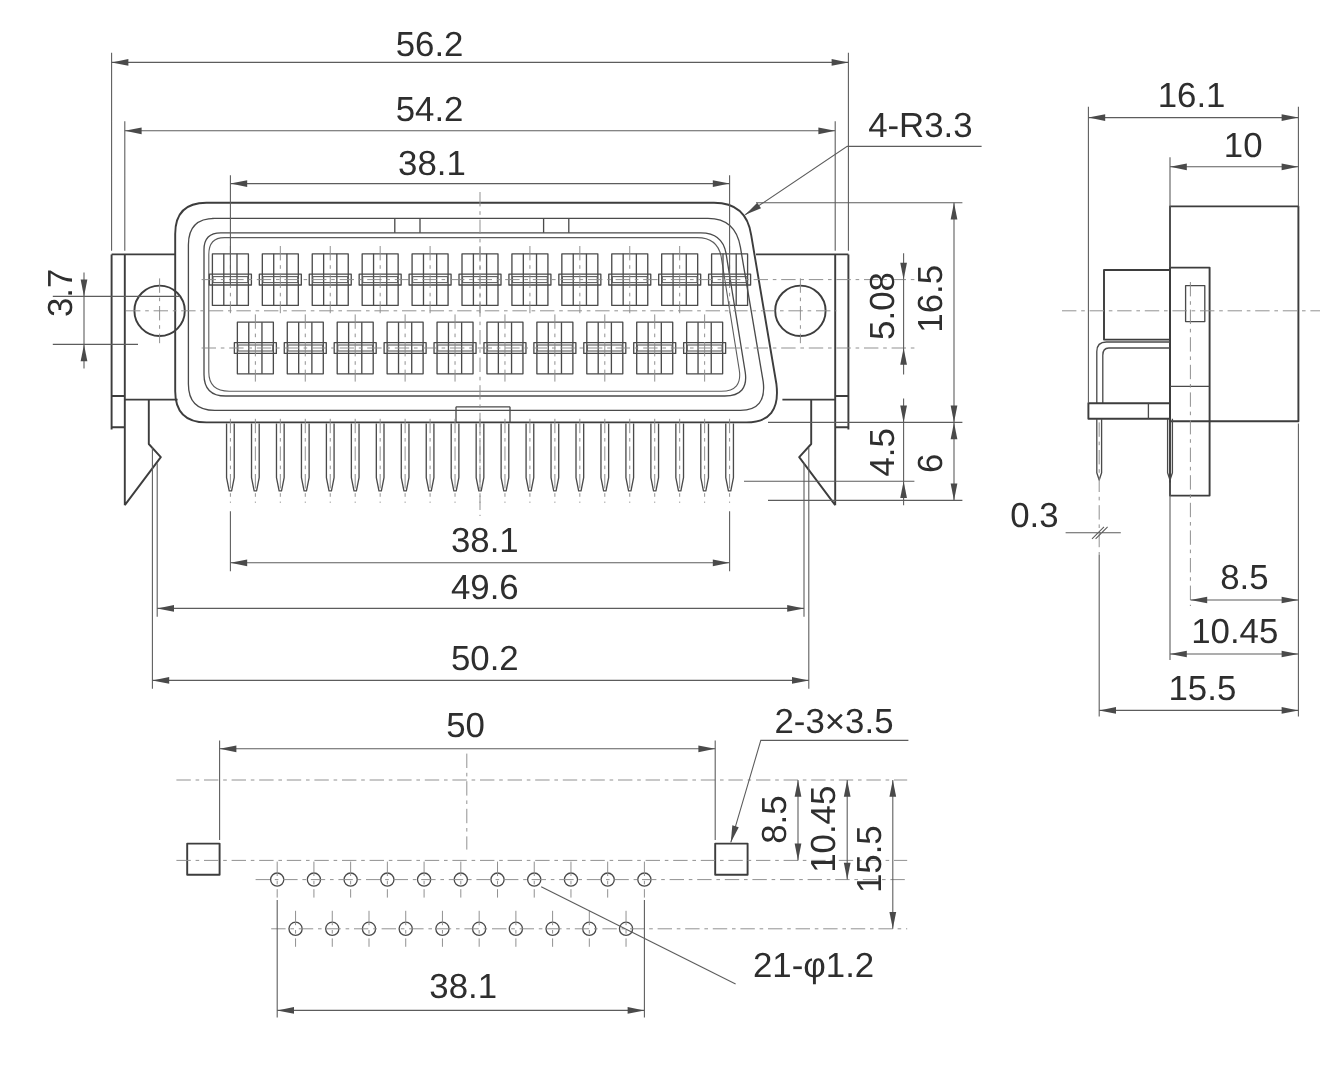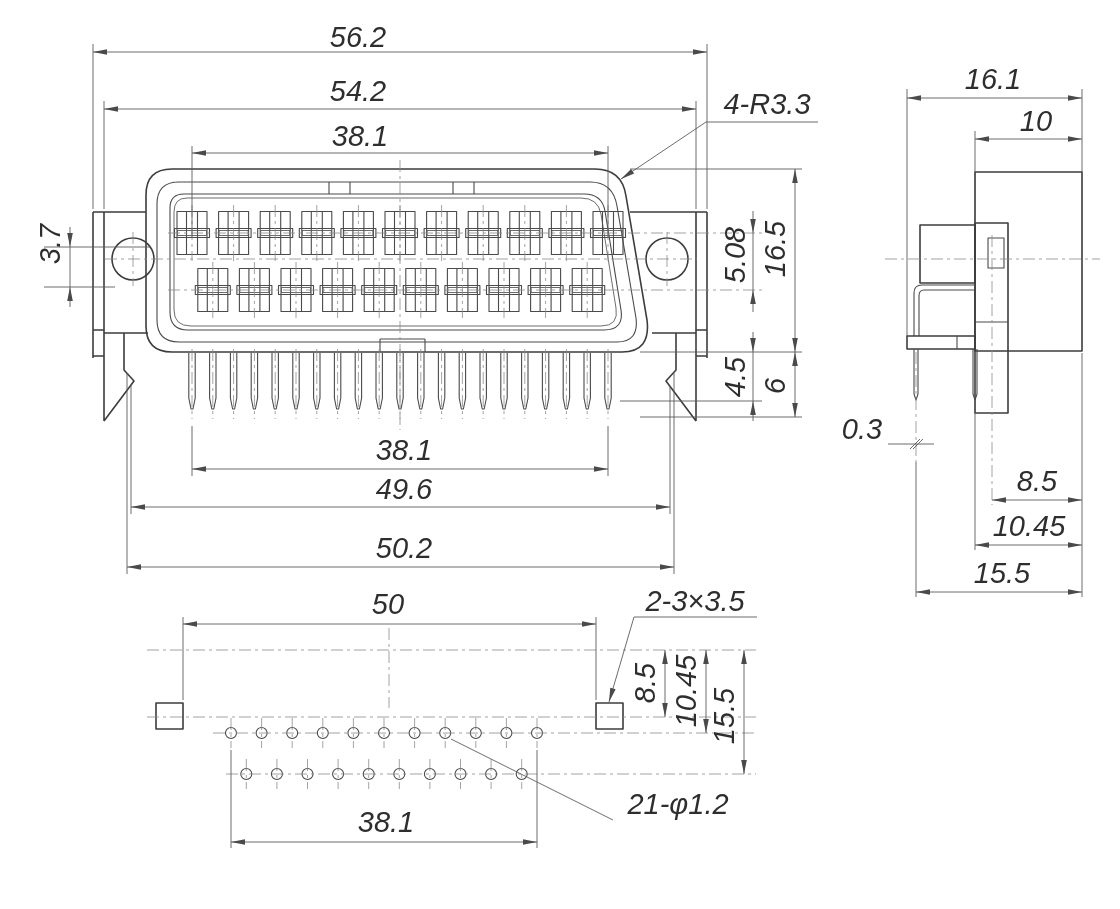--- a/index.html
+++ b/index.html
@@ -1,16 +1,16 @@
 <!DOCTYPE html>
 <html><head>
 <meta charset="utf-8">
 <style>
   html,body{margin:0;padding:0;background:#ffffff;}
-  .stage{width:1120px;height:909px;position:relative;background:#fff;font-style:italic;}
+  .stage{width:1120px;height:909px;position:relative;background:#fff;}
   .out{stroke:#3d3d3d;stroke-width:1.6;fill:none;stroke-linejoin:round;}
   .med{stroke:#4a4a4a;stroke-width:1.1;fill:none;stroke-linejoin:round;}
   .thin{stroke:#5c5c5c;stroke-width:0.9;fill:none;}
   .dim{stroke:#5c5c5c;stroke-width:0.9;fill:none;}
   .cl{stroke:#8c8c8c;stroke-width:0.8;fill:none;stroke-dasharray:12 4 3 4;}
   .txt{font-family:"Liberation Sans",sans-serif;font-size:29px;fill:#2e2e2e;}
 </style>
 </head>
 <body>
 

